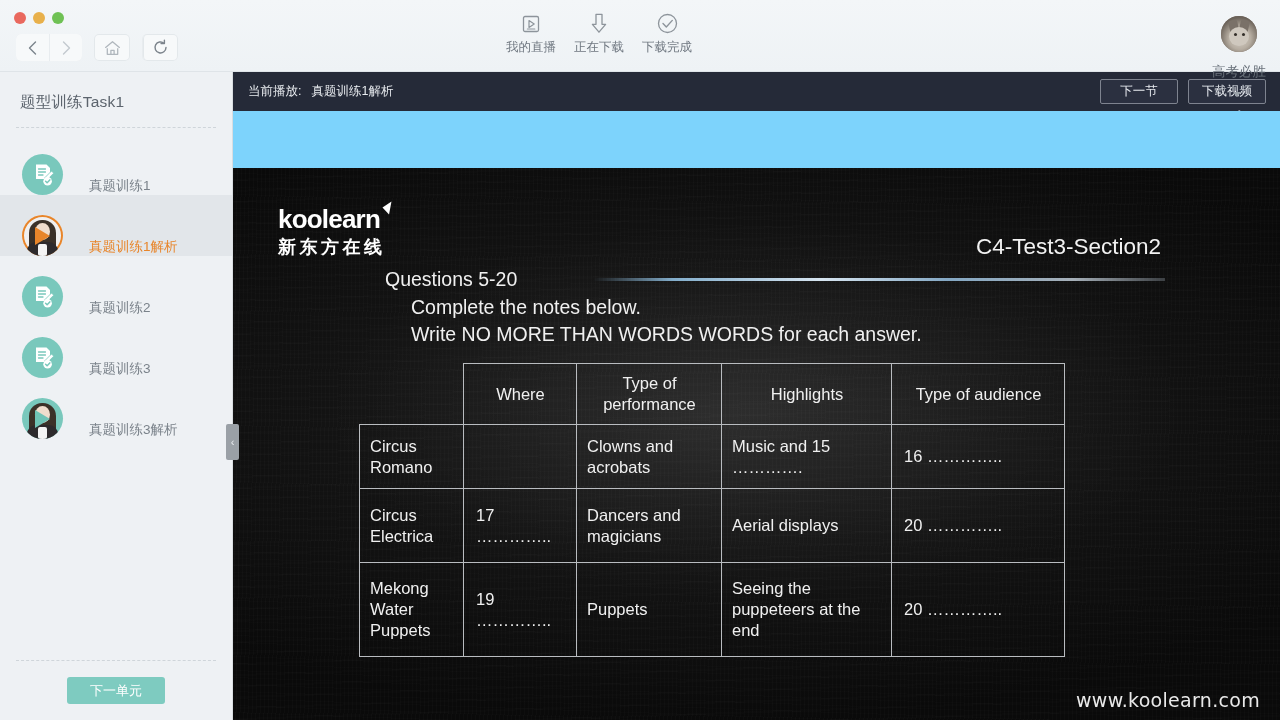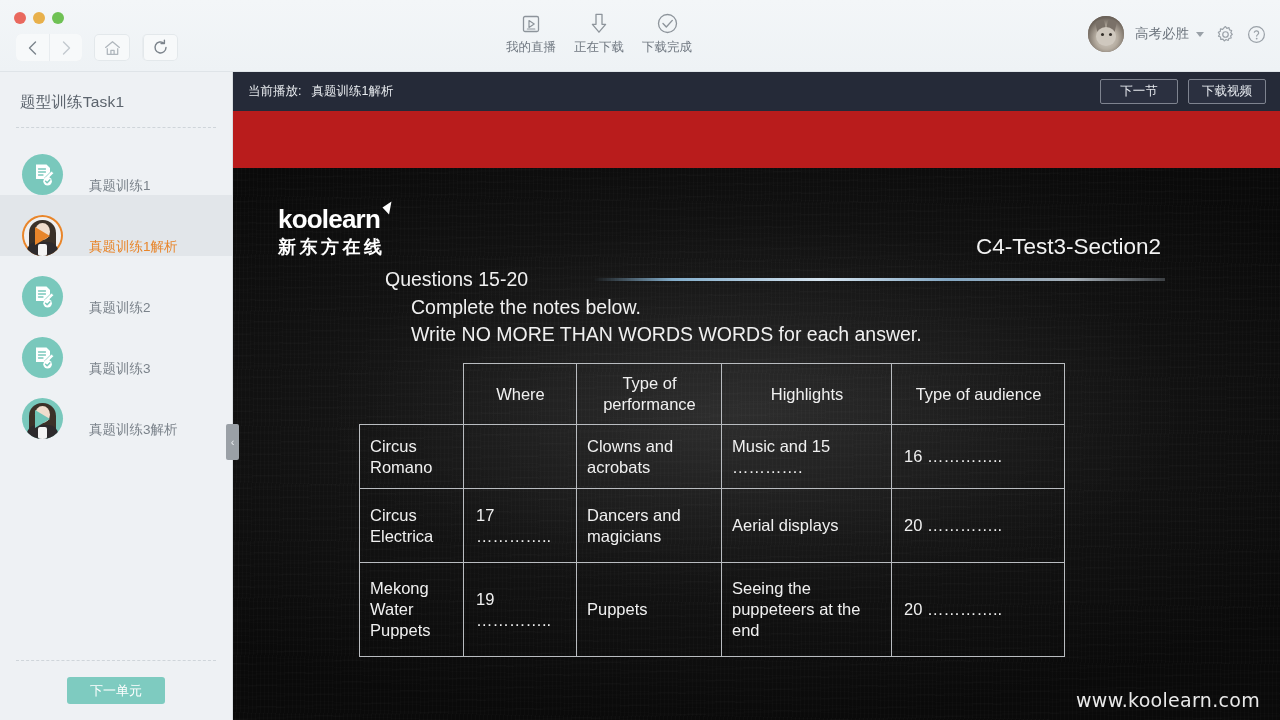--- a/index.html
+++ b/index.html
@@ -44,21 +44,21 @@
     gap: 4px; cursor: pointer; color: #6f7780; font-size: 12.5px;
   }
   .tab.active { background: #5ec8bd; color: #fff; }
   .tab .ticon { height: 26px; display: flex; align-items: center; justify-content: center; }
   .tab .tlabel { line-height: 1; white-space: nowrap; }
 
   .squares { display: grid; grid-template-columns: 9px 9px; grid-template-rows: 9px 9px; gap: 3px; }
   .squares i { display: block; background: #fff; border-radius: 1.5px; }
 
   
-  .userzone { position: absolute; right: 14px; top: 16px; display: flex; align-items: center; gap: 11px; }
+  .userzone { position: absolute; right: 14px; top: 16px; display: flex; align-items: center; gap: 11px; flex-direction: column; }
   .avatar {
     width: 36px; height: 36px; border-radius: 50%; overflow: hidden;
     background: #8d8177; position: relative; flex: 0 0 36px;
   }
   .avatar .cat-bg { position:absolute; inset:0; background:
       radial-gradient(circle at 52% 62%, #d8d2c9 0%, #b6ada1 38%, #6e655c 70%, #4b443d 100%); }
   .avatar .cat-ear { position:absolute; width:9px; height:11px; background:#7a7168; top:4px; border-radius: 3px 3px 0 0; }
   .avatar .cat-ear.l { left: 8px; transform: rotate(-12deg); }
   .avatar .cat-ear.r { right: 8px; transform: rotate(12deg); }
   .avatar .cat-face { position:absolute; left:8px; top:11px; width:20px; height:19px; border-radius:50%; background:#cfc8be; }
@@ -118,21 +118,21 @@
     display: flex; align-items: center; padding: 0 14px 0 15px; gap: 10px;
   }
   .pnow { color: #e8ebef; font-size: 12.5px; white-space: nowrap; }
   .pbtns { margin-left: auto; display: flex; gap: 10px; }
   .pbtn {
     min-width: 78px; height: 25px; padding: 0 10px;
     background: #2b3040; color: #e6e9ee; font-size: 12.5px;
     border: 1px solid #7e838f; border-radius: 2px; cursor: pointer;
     font-family: inherit; line-height: 1;
   }
-  .stage { flex: 1; position: relative; background: #b91c1c; overflow: hidden; }
+  .stage { flex: 1; position: relative; background: #7dd3fc; overflow: hidden; }
   .slide {
     position: absolute; left: 0; right: 0; top: 57px; bottom: 0;
     background:
       radial-gradient(ellipse 70% 55% at 46% 45%, #232323 0%, #141414 48%, #0a0a0a 100%),
       #101010;
     overflow: hidden;
   }
   .slide::before {
     content: ""; position: absolute; inset: 0; opacity: .5;
     background:
@@ -378,21 +378,21 @@
                 <path d="M11.5 0.5 L2.5 6.5 L9 13.5 Z" fill="#ffffff"></path>
               </svg>
             </div>
             <div class="lcn">新东方在线</div>
           </div>
 
           <div class="testcode">C4-Test3-Section2</div>
           <div class="streak"></div>
 
           <div class="qblock">
-            <div class="qline1">Questions 15-20</div>
+            <div class="qline1">Questions 5-20</div>
             <div class="qline2">Complete the notes below.</div>
             <div class="qline3">Write NO MORE THAN WORDS WORDS for each answer.</div>
           </div>
 
           <table class="tbl">
             <colgroup>
               <col class="c0">
                 <col class="c1">
                 <col class="c2">
                 <col class="c3">

